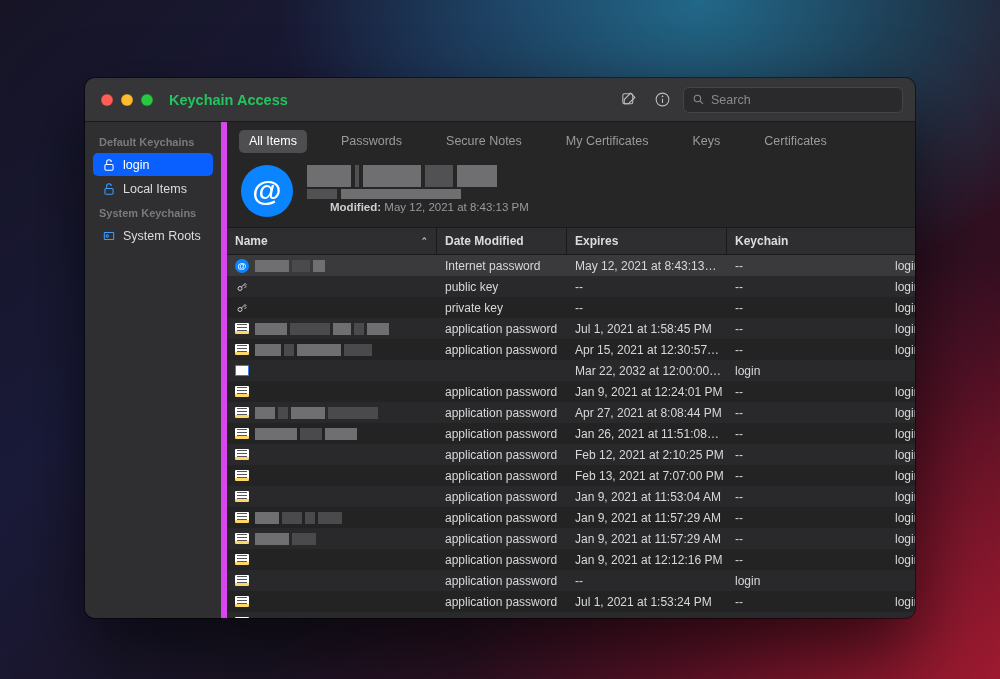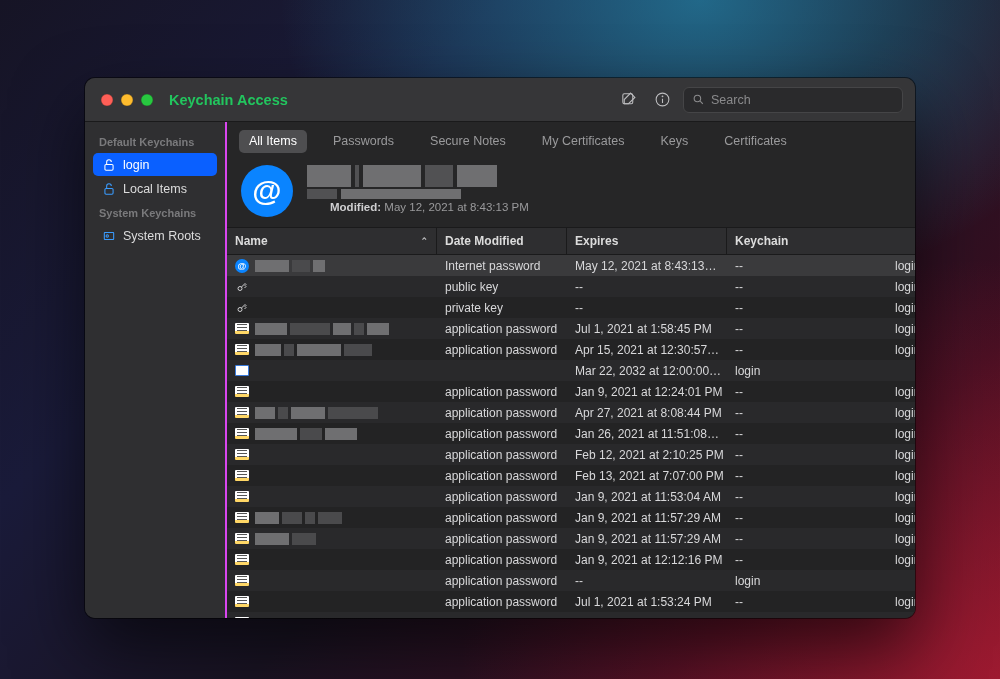--- a/index.html
+++ b/index.html
@@ -47,36 +47,36 @@
     height:26px; padding:0 8px; width:220px; color:#8a8a8c;
   }
   .search input { background:transparent; border:none; outline:none; color:#dcdcdc; font-size:12.5px; flex:1; }
   .search input::placeholder{ color:#8a8a8c; }
   .search svg{ width:13px; height:13px; stroke:#8a8a8c; fill:none; stroke-width:2; }
 
   
   .body { flex:1; display:flex; min-height:0; }
   .sidebar {
     width: 142px; background:#2f2f31; padding:8px 8px; font-size:12.5px;
-    border-right:2px solid #d946ef;
+    border-right:6px solid #d946ef;
   }
   .side-group-label { color:#7a7a7c; font-size:11px; font-weight:600; padding:6px 6px 4px; }
   .side-item {
     display:flex; align-items:center; gap:7px;
     padding:4px 8px; border-radius:5px; color:#dcdcdc; margin:1px 0;
   }
   .side-item.selected { background:#0a60ff; color:#fff; }
   .side-item .icon{ width:15px; height:15px; display:flex; align-items:center; justify-content:center; color:#3a9cff; }
   .side-item.selected .icon{ color:#fff; }
   .side-item svg{ width:14px; height:14px; stroke:currentColor; fill:none; stroke-width:1.8; }
 
   .main { flex:1; display:flex; flex-direction:column; min-width:0; background:#262627; }
 
   
-  .tabs { display:flex; gap:16px; padding:8px 12px 0; font-size:12.5px; color:#9a9a9c; }
+  .tabs { display:flex; gap:24px; padding:8px 12px 0; font-size:12.5px; color:#9a9a9c; }
   .tab { padding:4px 10px 5px; border-radius:5px; cursor:default; }
   .tab.active { background:#4e4e50; color:#fff; }
 
   
   .detail { display:flex; gap:14px; padding:12px 14px 10px; align-items:flex-start; }
   .big-at {
     width:52px; height:52px; border-radius:50%;
     background:#0a84ff; color:#fff; display:flex; align-items:center; justify-content:center;
     font-size:30px; font-weight:600;
   }

